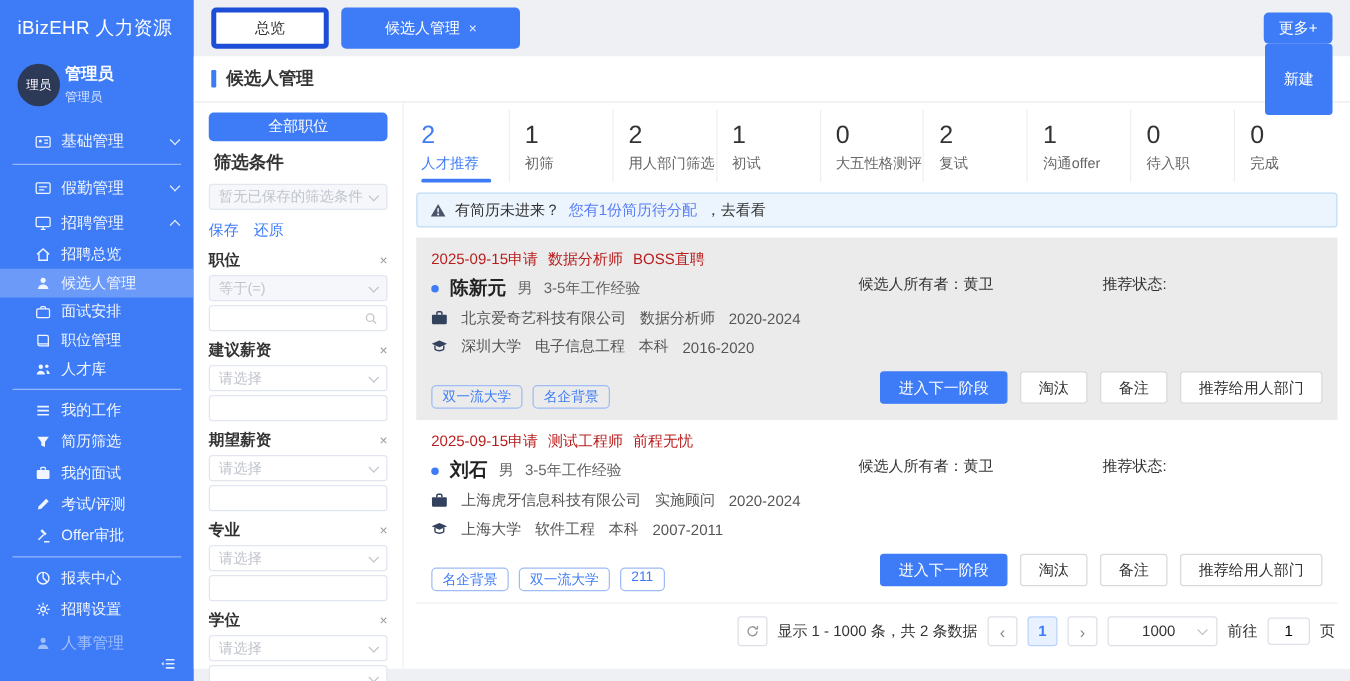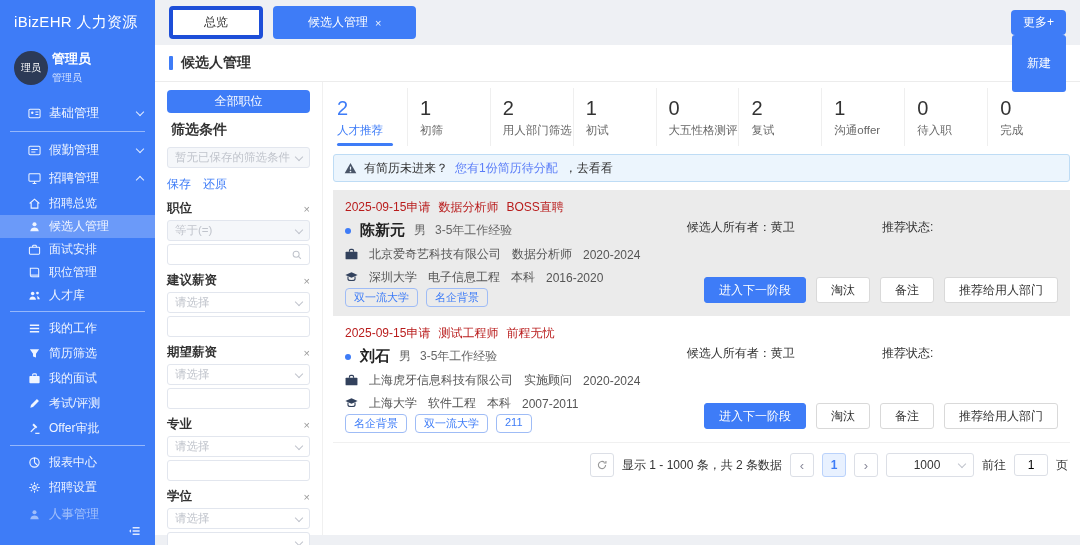--- a/index.html
+++ b/index.html
@@ -66,21 +66,21 @@
   .alert .link{color:#5a7df8;cursor:pointer}
   .card{position:relative;min-height:96px;padding:9px 12px;flex-shrink:0}
   .card.selected{background:#ebebeb}
   .card.white{border-bottom:1px solid #f0f0f0}
   .meta{display:flex;gap:8px;color:#b91c1c}
   .nrow{display:flex;align-items:center;gap:9px;margin-top:5px}
   .dot{width:6px;height:6px;border-radius:50%;background:#3e7cf7;flex-shrink:0}
   .cname{font-size:15px;font-weight:bold;color:#222}
   .ginfo{color:#666}
   .irow{display:flex;align-items:center;gap:11px;margin-top:6px;color:#555}
-  .tags{display:flex;gap:8px;margin-top:2px}
+  .tags{display:flex;gap:8px;margin-top:22px}
   .tag{border:1px solid #9fbcf6;color:#3e7cf7;font-size:11px;padding:1px 8px;border-radius:4px}
   .owner{position:absolute;left:48%;top:29px;color:#333}
   .status{position:absolute;left:74.5%;top:29px;color:#333}
   .actions{position:absolute;right:12px;bottom:13px;display:flex;gap:10px}
   .btn{height:26px;padding:0 14px;border:1px solid #d9d9d9;border-radius:3px;background:#fff;color:#333;display:flex;align-items:center;cursor:pointer}
   .btn.primary{background:#3e7cf7;border-color:#3e7cf7;color:#fff}
   .pgrow{flex-shrink:0;display:flex;align-items:center;justify-content:flex-end;gap:8px;padding:10px 2px;color:#333}
   .pbtn{width:24px;height:24px;border:1px solid #dcdfe6;border-radius:3px;background:#fff;color:#889;display:flex;align-items:center;justify-content:center;cursor:pointer;font-size:13px}
   .pbtn.cur{background:#e8f1ff;border-color:#bad2fb;color:#3e7cf7;font-weight:bold;font-size:12px}
   .psel{width:88px;height:24px;border:1px solid #dcdfe6;border-radius:3px;background:#fff;display:flex;align-items:center;justify-content:flex-start;padding:0 8px;cursor:pointer}

